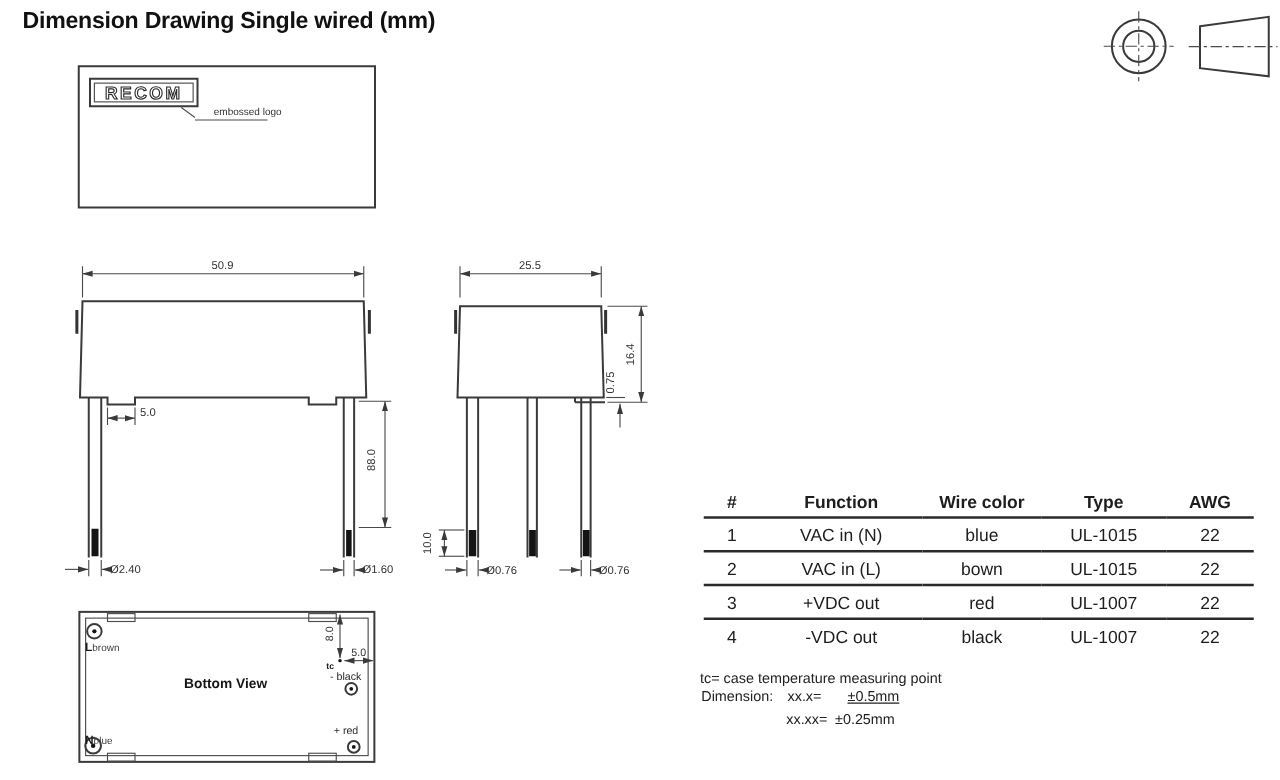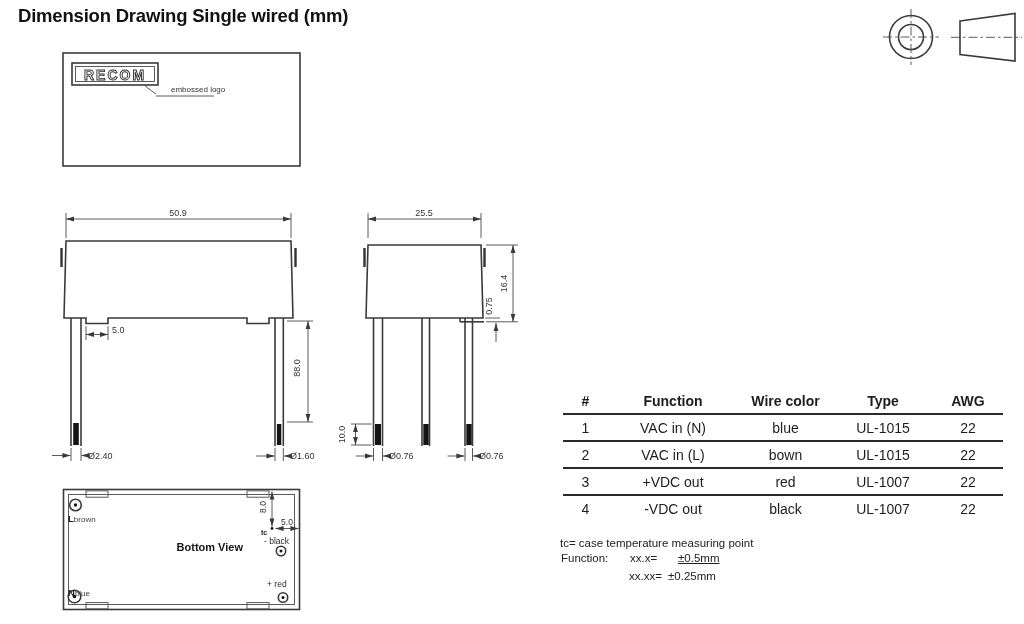--- a/index.html
+++ b/index.html
@@ -14,21 +14,21 @@
   .thin{stroke:#4a4a4a;fill:none;stroke-width:0.9;}
   .tick{stroke:#333;stroke-width:2.4;fill:none;}
   .dimtxt{font-size:9px;fill:#333;}
   .dimtxt2{font-size:8.5px;fill:#333;}
   .tctxt{font-size:7px;font-weight:bold;fill:#222;}
   .logotxt{font-size:14px;font-weight:bold;letter-spacing:2px;fill:#ffffff;stroke:#2a2a2a;stroke-width:0.9px;}
   
   .pin-letter{font-size:9.5px;font-weight:bold;color:#1d1d1d;}
   .pin-color{font-size:8px;color:#3f3f3f;}
   .pin-sign{font-size:8.5px;color:#2a2a2a;text-align:center;}
-  #bottom-view-label{left:118px;top:542px;width:125px;text-align:right;font-size:11px;font-weight:bold;color:#161616;}
+  #bottom-view-label{left:118px;top:542px;width:125px;text-align:center;font-size:11px;font-weight:bold;color:#161616;}
   
   #wired-title{left:563px;top:365px;font-size:17px;font-weight:bold;color:#111;}
   #wired-table{position:absolute;left:563px;top:389px;width:440px;border-collapse:collapse;table-layout:fixed;
                font-size:14px;color:#1d1d1d;}
   #wired-table th{font-weight:bold;height:24px;text-align:center;border-bottom:2px solid #2a2a2a;padding:0;}
   #wired-table td{height:25px;text-align:center;border-bottom:2px solid #2a2a2a;padding:0;font-weight:normal;}
   #wired-table tr:last-child td{border-bottom:none;}
   .note{font-size:11.5px;color:#222;}
 </style>
 </head>
@@ -247,19 +247,19 @@
         <td>4</td>
         <td>-VDC out</td>
         <td>black</td>
         <td>UL-1007</td>
         <td>22</td>
       </tr>
     </tbody>
   </table>
 
   <div class="abs note" style="left:560px;top:537px;">tc= case temperature measuring point</div>
-  <div class="abs note" style="left:561px;top:552px;">Function:</div>
+  <div class="abs note" style="left:561px;top:552px;">Dimension:</div>
   <div class="abs note" style="left:630px;top:552px;">xx.x=</div>
   <div class="abs note" style="left:678px;top:552px;text-decoration:underline;">±0.5mm</div>
   <div class="abs note" style="left:629px;top:570px;">xx.xx=</div>
   <div class="abs note" style="left:668px;top:570px;">±0.25mm</div>
 
 </div>
 
 </body></html>

